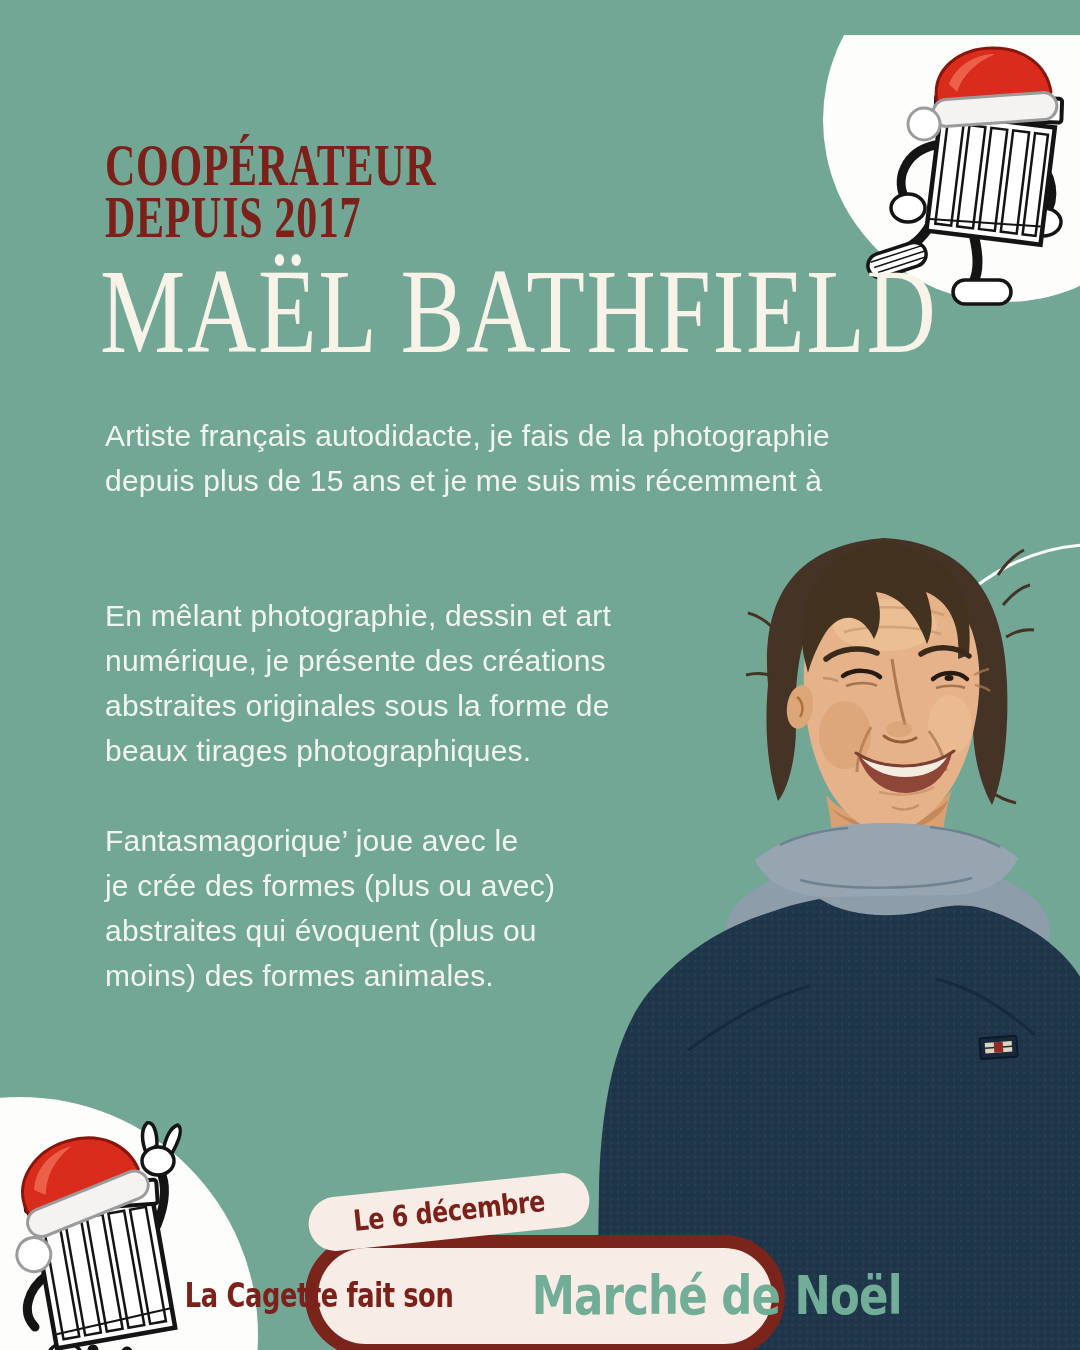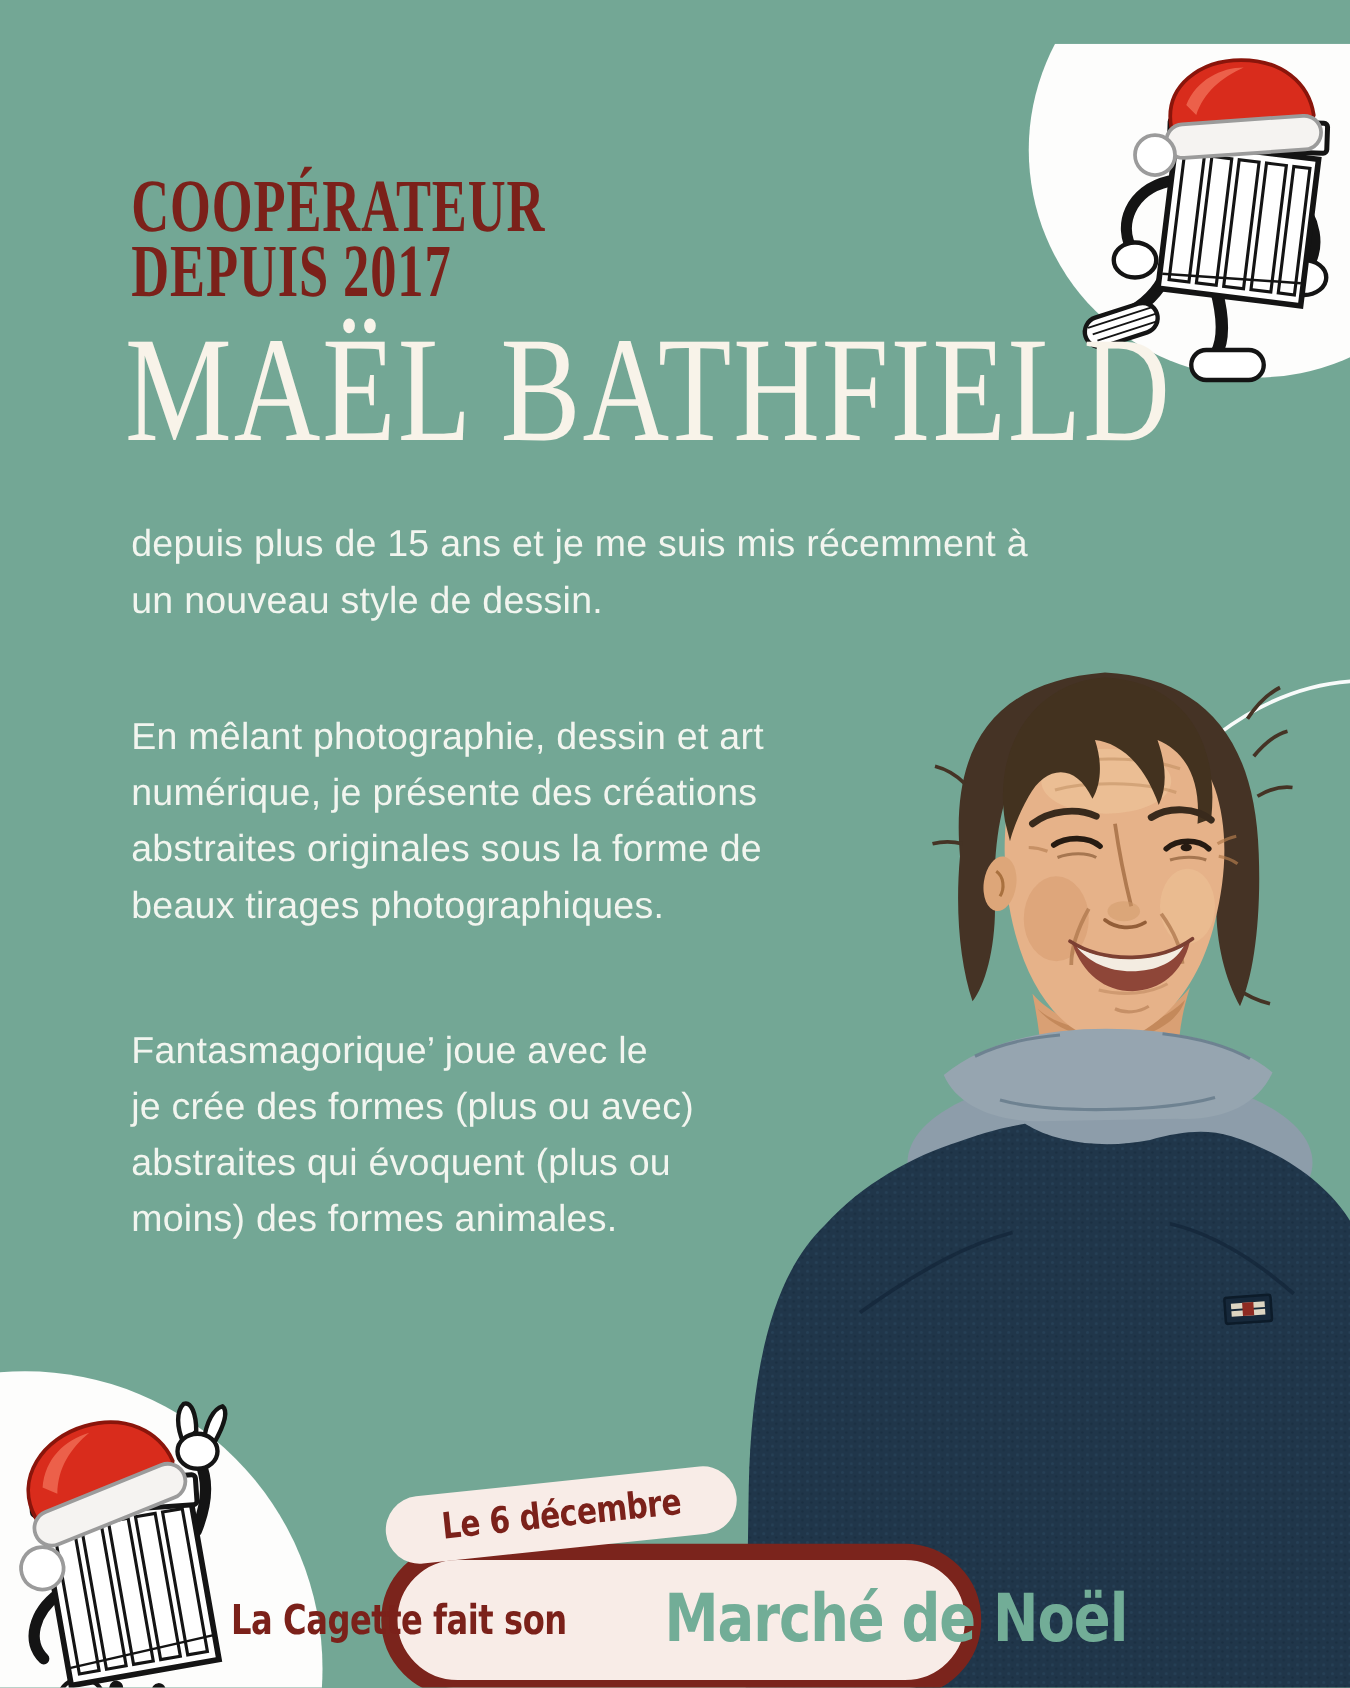--- a/index.html
+++ b/index.html
@@ -10,21 +10,21 @@
 
   .kicker{position:absolute;left:105px;top:104px;z-index:2;color:#7b211a;
           font-family:"Liberation Serif",serif;font-weight:700;font-size:60px;line-height:52px;
           letter-spacing:1px;transform:scaleX(.70);transform-origin:left top;white-space:nowrap;}
   .big-title{position:absolute;left:100px;top:222px;z-index:2;color:#f8f3e9;
           font-family:"Liberation Serif",serif;font-weight:400;font-size:120px;line-height:110px;
           letter-spacing:2px;transform:scaleX(.80);transform-origin:left top;white-space:nowrap;}
 
   .para{position:absolute;left:105px;z-index:2;color:#f2f5ef;font-size:30px;line-height:45px;
         letter-spacing:.2px;white-space:nowrap;}
-  .para-1{top:378px;} .para-2{top:532px;} .para-3{top:783px;}
+  .para-1{top:378px;} .para-2{top:558px;} .para-3{top:783px;}
 
   .date-pill{position:absolute;left:308px;top:1150px;z-index:4;background:#f8ece7;color:#7b211a;
         border-radius:38px;padding:9px 24px 11px;font-family:"DejaVu Sans",sans-serif;font-weight:bold;
         font-size:29px;transform:rotate(-6deg);white-space:nowrap;}
   .date-pill span{display:inline-block;transform:scaleX(.82);transform-origin:center;letter-spacing:-.5px;}
 
   .event-badge{position:absolute;left:305px;top:1200px;z-index:3;width:480px;height:122px;
         box-sizing:border-box;background:#f8ece7;border:13px solid #7b241c;border-radius:62px;
         display:flex;align-items:center;justify-content:center;gap:0px;}
   .badge-line1{color:#7b211a;font-family:"DejaVu Sans",sans-serif;font-weight:bold;font-size:33px;
@@ -157,22 +157,22 @@
 </svg>
 
   <div class="kicker">
     <div>COOPÉRATEUR</div>
     <div>DEPUIS 2017</div>
   </div>
 
   <div class="big-title">MAËL BATHFIELD</div>
 
   <div class="para para-1">
+    <div>Artiste français autodidacte, je fais de la photographie</div>
     <div>depuis plus de 15 ans et je me suis mis récemment à</div>
-    <div>un nouveau style de dessin.</div>
   </div>
   <div class="para para-2">
     <div>En mêlant photographie, dessin et art</div>
     <div>numérique, je présente des créations</div>
     <div>abstraites originales sous la forme de</div>
     <div>beaux tirages photographiques.</div>
   </div>
   <div class="para para-3">
     <div>Fantasmagorique’ joue avec le</div>
     <div>je crée des formes (plus ou avec)</div>

